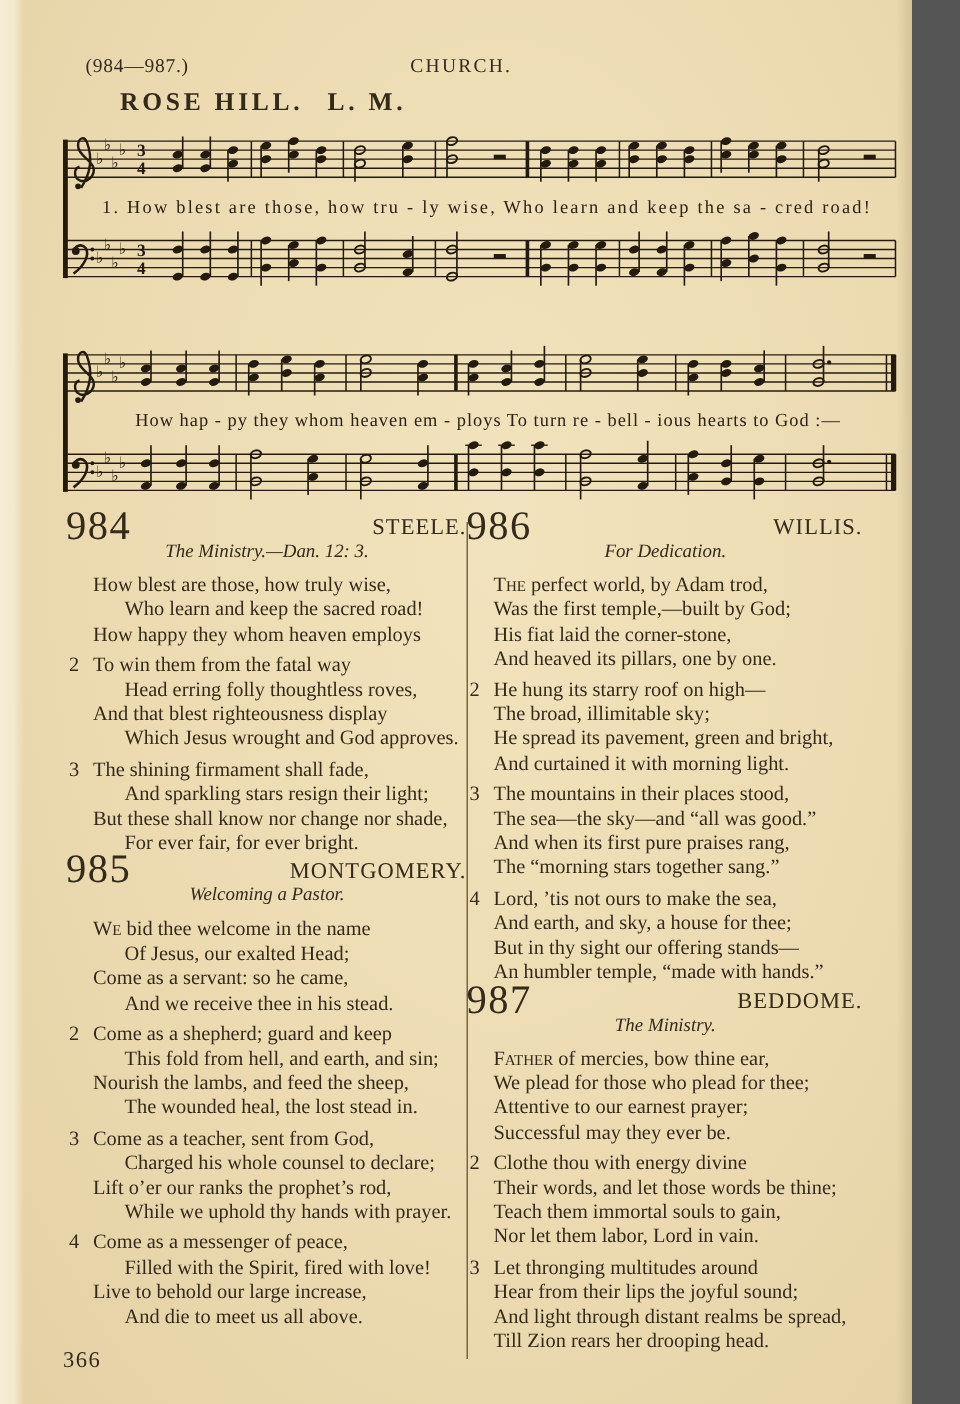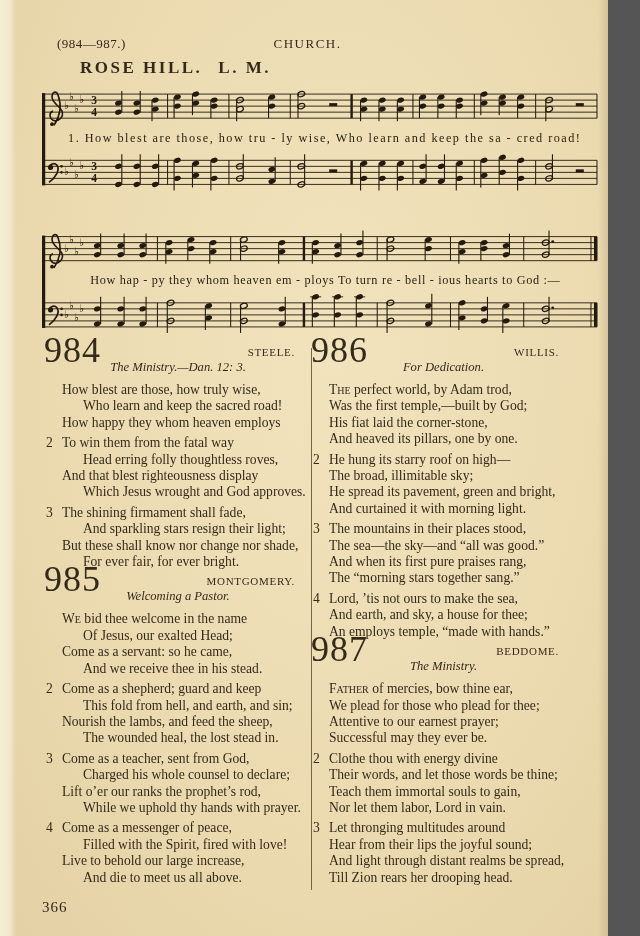--- a/index.html
+++ b/index.html
@@ -22,23 +22,23 @@
   #music{position:absolute;top:78px;left:42px;}
   .lyric{font:12.2px "Liberation Serif", serif;fill:#2c2213;}
 
   .columns{position:absolute;left:45px;right:33px;top:348px;display:flex;align-items:stretch;
     font-size:13.6px;line-height:16.4px;}
   .col{min-height:530px;}
   .col.left{width:266px;flex:none;}
   .col.right{flex:1;border-left:1px solid #786444;padding-left:0;}
 
   .hymn-head{position:relative;height:31px;margin-bottom:3px;}
-  .hymn-num{position:absolute;left:-1px;top:-6px;font-size:36px;letter-spacing:1px;}
+  .hymn-num{position:absolute;left:-1px;top:-6px;font-size:27px;letter-spacing:1px;}
   .hymn-title{position:absolute;left:0;right:0;top:11px;text-align:center;font-style:italic;font-size:12.6px;font-family:Liberation Serif, serif;}
-  .hymn-attr{position:absolute;right:16px;top:-4px;font-size:11px;letter-spacing:.7px;}
+  .hymn-attr{position:absolute;right:0;top:-4px;font-size:15px;letter-spacing:.7px;}
   .hymn + .hymn{margin-top:7px;}
 
   .verse{position:relative;padding-left:17px;margin-bottom:4px;}
   .vnum{position:absolute;left:1px;top:0;}
   .vline{white-space:nowrap;}
   .vline.indent{padding-left:21px;}
   .sc{font-variant:small-caps;}
 
   .pagenum{position:absolute;left:42px;bottom:20px;font-size:15px;letter-spacing:1px;}
 </style>
@@ -472,21 +472,22 @@
             <span class="vnum">3</span>
             <div class="vline">The mountains in their places stood,</div>
             <div class="vline">The sea—the sky—and “all was good.”</div>
             <div class="vline">And when its first pure praises rang,</div>
             <div class="vline">The “morning stars together sang.”</div>
           </div>
           <div class="verse">
             <span class="vnum">4</span>
             <div class="vline">Lord, ’tis not ours to make the sea,</div>
             <div class="vline">And earth, and sky, a house for thee;</div>
-            <div class="vline">An employs temple, “made with hands.”</div>
+            <div class="vline">But in thy sight our offering stands—</div>
+            <div class="vline">An humbler temple, “made with hands.”</div>
           </div>
         </div>
         <div class="hymn">
           <div class="hymn-head">
             <span class="hymn-num">987</span>
             <span class="hymn-title">The Ministry.</span>
             <span class="hymn-attr">BEDDOME.</span>
           </div>
           <div class="verse">
             <div class="vline">F<span class="sc">ather</span> of mercies, bow thine ear,</div>

